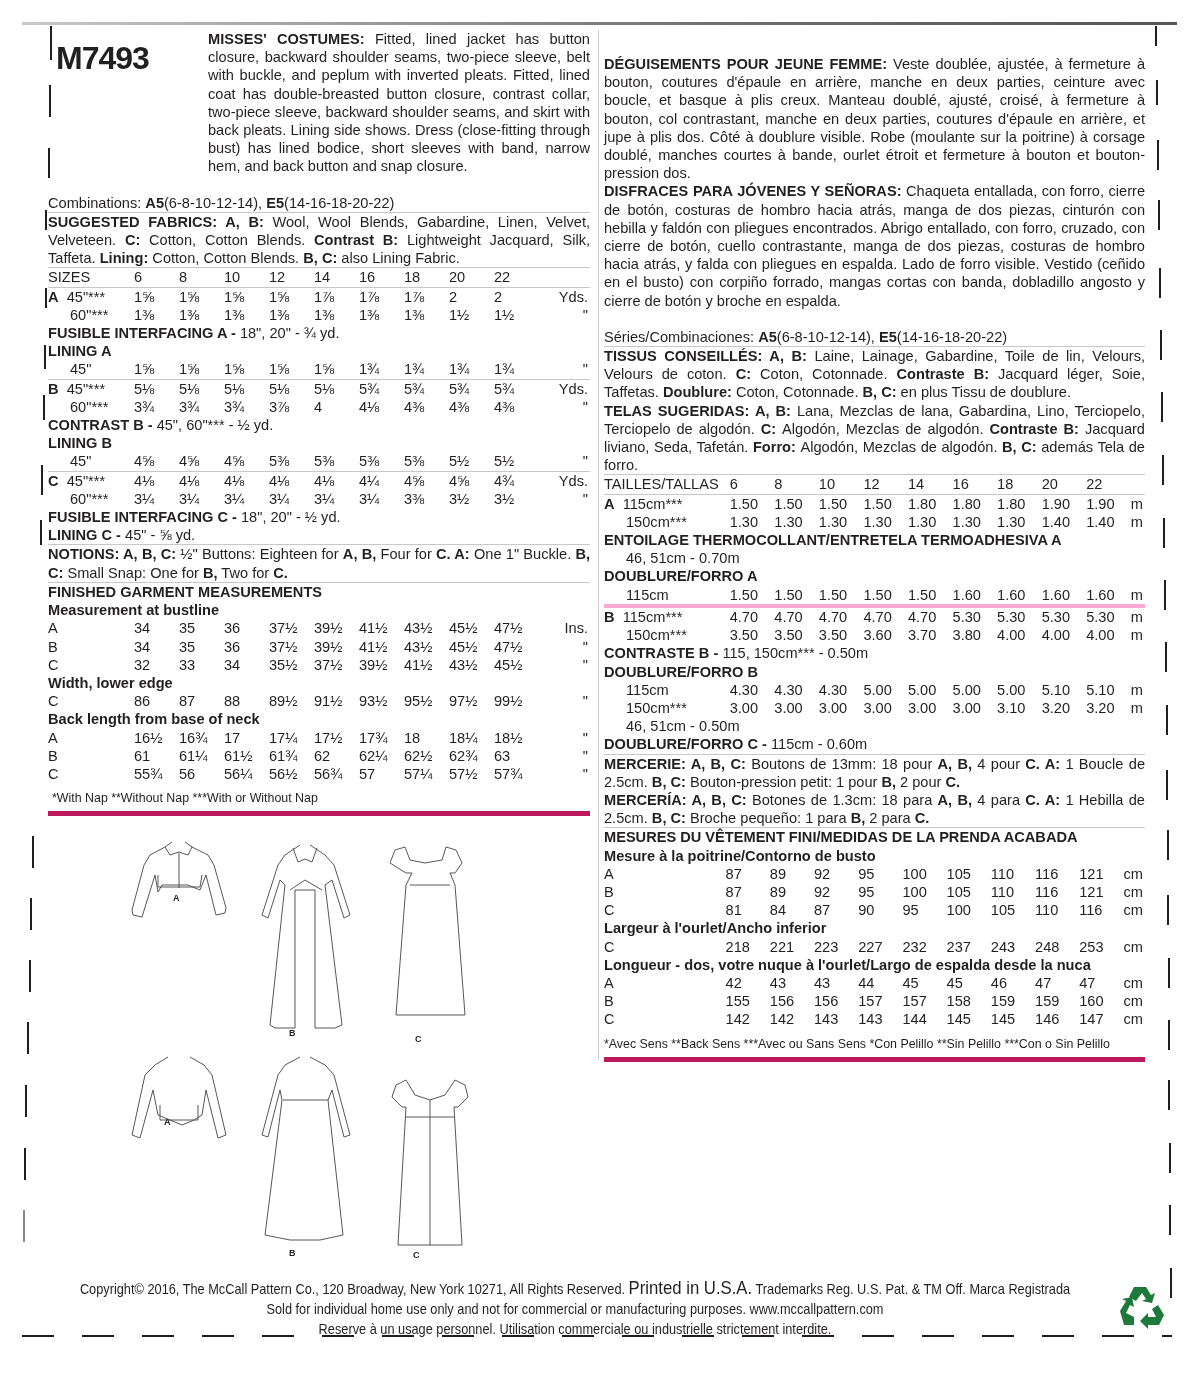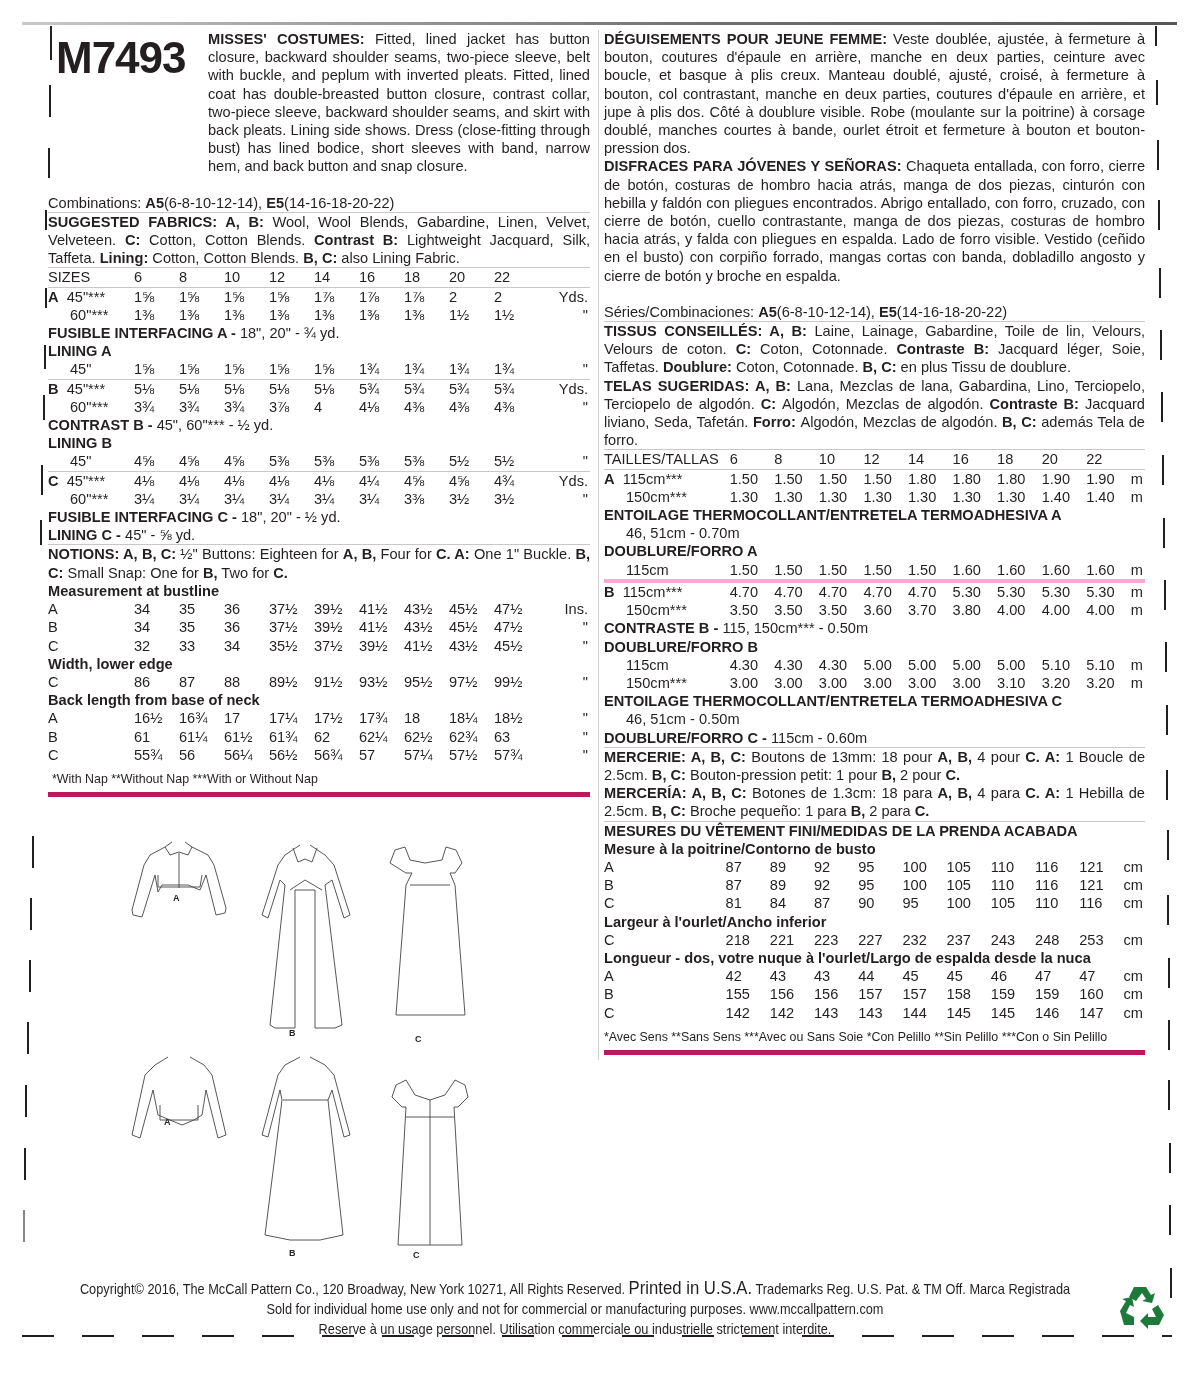--- a/index.html
+++ b/index.html
@@ -6,24 +6,24 @@
   body {
     width: 1200px; height: 1388px; background: #ffffff; color: #231f20;
     font-family: "Liberation Sans", sans-serif; position: relative; overflow: hidden;
   }
   .page { position: absolute; left: 0; top: 0; width: 1200px; height: 1388px; }
   .topline { position: absolute; left: 22px; top: 22px; width: 1155px; height: 3px;
     background: linear-gradient(90deg, #c9c9c9 0%, #9a9a9a 30%, #6f6f6f 60%, #555 100%); }
   .vtick { position: absolute; width: 2px; background: #231f20; }
   .col { position: absolute; top: 30px; font-size: 14.6px; line-height: 18.2px; }
   .col-left { left: 48px; width: 542px; }
-  .col-right { left: 604px; width: 541px; }
+  .col-right { left: 604px; width: 541px; margin-top: 25px; }
   .divider-v { position: absolute; left: 598px; top: 30px; width: 1px; height: 1030px; background: #cfcfcf; }
   .header-row { display: flex; }
-  .pattern-no { font-weight: bold; font-size: 44px; line-height: 44px; letter-spacing: -1px; width: 160px; padding-top: 6px; padding-left: 8px; flex-shrink: 0; }
+  .pattern-no { font-weight: bold; font-size: 32px; line-height: 44px; letter-spacing: -1px; width: 160px; padding-top: 6px; padding-left: 8px; flex-shrink: 0; }
   .desc { text-align: justify; flex: 1; }
   .b { font-weight: bold; }
   .para { text-align: justify; }
   .sep { border-top: 1px solid #c8c8c8; }
   .gap { height: 18px; }
   table.sz { border-collapse: collapse; width: 100%; }
   table.sz td { padding: 0; white-space: nowrap; height: 18.2px; }
   .lbl { width: 86px; }
   .lblr { width: 126px; }
   .v { width: 45px; }
@@ -232,20 +232,21 @@
             <td colspan="11"><span class="b">FUSIBLE INTERFACING C - </span><span>18", 20" - ½ yd.</span></td>
           </tr>
       <tr>
             <td colspan="11"><span class="b">LINING C - </span><span>45" - ⅝ yd.</span></td>
           </tr>
     </tbody>
       </table>
 
     <div class="para sep"><span class="b">NOTIONS: </span><span class="b">A, B, C: </span><span>½" Buttons: Eighteen for </span><span class="b">A, B,</span><span> Four for </span><span class="b">C.</span><span class="b"> A: </span><span>One 1" Buckle. </span><span class="b">B, C: </span><span>Small Snap: One for </span><span class="b">B,</span><span> Two for </span><span class="b">C.</span></div>
 
+    <div class="sep heading">FINISHED GARMENT MEASUREMENTS</div>
     <table class="sz">
       <tbody>
           <tr>
             <td colspan="11" class="heading">Measurement at bustline</td>
           </tr>
       <tr>
             <td class="lbl">A</td>
             <td class="v">34</td>
             <td class="v">35</td>
             <td class="v">36</td>
@@ -469,23 +470,20 @@
             <td>3.00</td>
             <td>3.00</td>
             <td>3.00</td>
             <td>3.00</td>
             <td>3.10</td>
             <td>3.20</td>
             <td>3.20</td>
             <td class="u">m</td>
           </tr>
       <tr>
-            <td colspan="11" class="heading">ENTOILAGE THERMOCOLLANT/ENTRETELA TERMOADHESIVA C</td>
-          </tr>
-      <tr>
             <td colspan="11" class="ind">46, 51cm - 0.50m</td>
           </tr>
       <tr>
             <td colspan="11"><span class="b">DOUBLURE/FORRO C - </span><span>115cm - 0.60m</span></td>
           </tr>
     </tbody>
       </table>
 
     <div class="para sep"><span class="b">MERCERIE: </span><span class="b">A, B, C: </span><span>Boutons de 13mm: 18 pour </span><span class="b">A, B,</span><span> 4 pour </span><span class="b">C.</span><span class="b"> A: </span><span>1 Boucle de 2.5cm. </span><span class="b">B, C: </span><span>Bouton-pression petit: 1 pour </span><span class="b">B,</span><span> 2 pour </span><span class="b">C.</span></div>
     <div class="para"><span class="b">MERCERÍA: </span><span class="b">A, B, C: </span><span>Botones de 1.3cm: 18 para </span><span class="b">A, B,</span><span> 4 para </span><span class="b">C.</span><span class="b"> A: </span><span>1 Hebilla de 2.5cm. </span><span class="b">B, C: </span><span>Broche pequeño: 1 para </span><span class="b">B,</span><span> 2 para </span><span class="b">C.</span></div>
@@ -588,21 +586,21 @@
             <td>143</td>
             <td>144</td>
             <td>145</td>
             <td>145</td>
             <td>146</td>
             <td>147</td>
             <td class="u">cm</td>
           </tr>
     </tbody>
       </table>
-    <div class="note note-row">*Avec Sens **Sans Sens ***Avec ou Sans Soie   *Con Pelillo **Sin Pelillo ***Con o Sin Pelillo</div>
+    <div class="note note-row">*Avec Sens **Back Sens ***Avec ou Sans Sens   *Con Pelillo **Sin Pelillo ***Con o Sin Pelillo</div>
   </div>
 
   <svg class="illus" style="left:110px;top:835px" width="370" height="430" viewBox="0 0 370 430" fill="none" stroke="#444" stroke-width="0.9">
 
     <g>
       <path d="M62 7 L55 12 L40 20 L34 30 L22 75 L23 80 L32 82 L45 40 L48 57 L52 50 L60 50 L78 50 L90 55 L96 40 L106 80 L115 78 L116 73 L104 30 L98 20 L82 12 L75 7"></path>
       <path d="M55 12 L60 20 L69 17 L78 20 L82 12"></path>
       <line x1="69" y1="18" x2="69" y2="53"></line>
       <path d="M48 40 L48 52 L90 52 L92 40"></path>
     </g>

